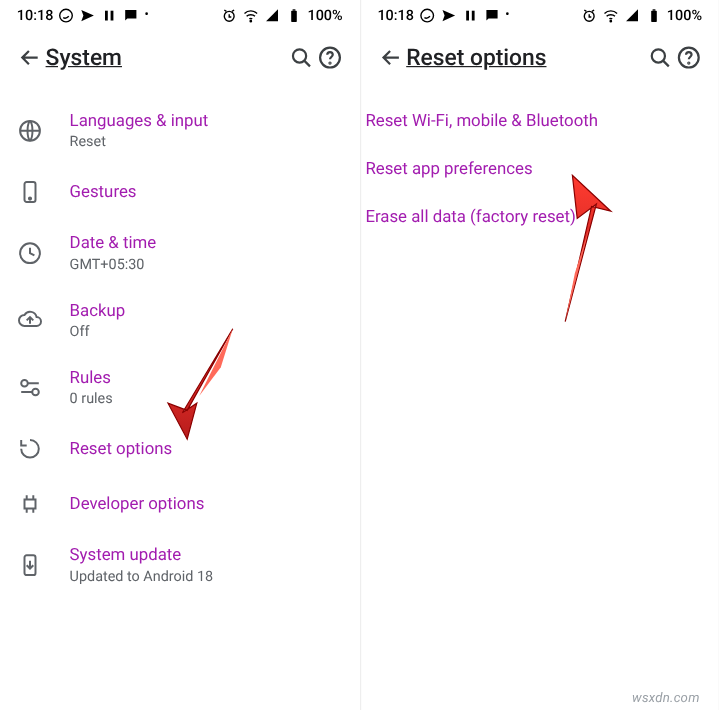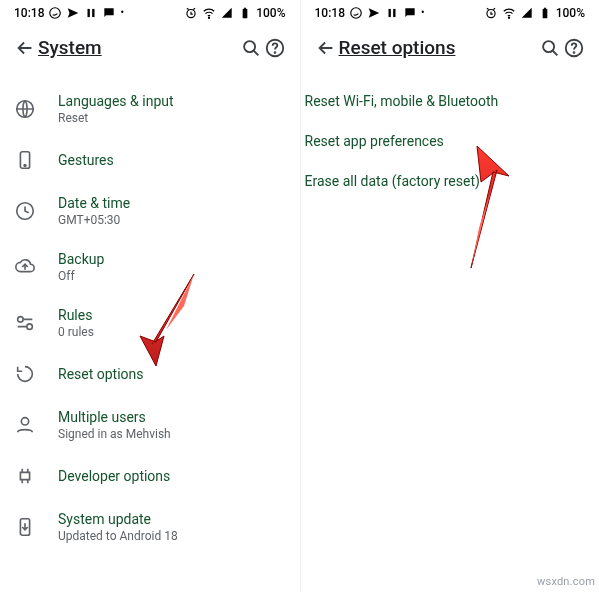--- a/index.html
+++ b/index.html
@@ -60,39 +60,40 @@
     padding: 12px 14px 12px 14px;
     gap: 22px;
   }
   .row .ricon {
     width: 22px; height: 22px; flex-shrink: 0;
     display:flex; align-items:center; justify-content:center;
     color:#5f6368;
   }
   .row .ricon svg { width: 100%; height: 100%; stroke:#5f6368; }
   .row .texts { display:flex; flex-direction:column; }
-  .row .label { font-size: 14px; color:#14532d; }
+  .row .label { font-size: 14px; color:#a21caf; }
   .row .sub   { font-size: 12px; color:#5f6368; margin-top:2px; }
 
   .row.noicon { padding-left: 4px; }
   .row.noicon .label { font-size: 14px; }
 
   
   .arrow {
     position: absolute;
     pointer-events: none;
   }
   .arrow svg { display:block; }
 
   .watermark {
     position:absolute;
-    bottom:4px; right:4px;
+    bottom:4px; right:16px;
     font-size:11px;
     color:#9aa0a6;
     letter-spacing:0.2px;
+    font-style:italic;
   }
 </style>
 </head>
 <body>
 
 <div class="phone">
 
   <div class="status">
     <div class="side">
       <span>10:18</span>
@@ -242,32 +243,20 @@
           <svg viewBox="0 0 24 24" fill="none" stroke-width="1.8">
             <path d="M4 12a8 8 0 108-8"></path>
             <path d="M4 4v5h5"></path>
           </svg>
         </span>
       <div class="texts">
         <span class="label">Reset options</span>
       </div>
     </div>
 
-    <div class="row">
-      <span class="ricon">
-          <svg viewBox="0 0 24 24" fill="none" stroke-width="1.8">
-            <circle cx="12" cy="8" r="4"></circle>
-            <path d="M4 20c0-4 16-4 16 0"></path>
-          </svg>
-        </span>
-      <div class="texts">
-        <span class="label">Multiple users</span>
-        <span class="sub">Signed in as Mehvish</span>
-      </div>
-    </div>
 
     <div class="row">
       <span class="ricon">
           <svg viewBox="0 0 24 24" fill="none" stroke-width="1.8">
             <path d="M9 4v4M15 4v4M9 20v-4M15 20v-4M7 8h10v8H7z"></path>
           </svg>
         </span>
       <div class="texts">
         <span class="label">Developer options</span>
       </div>

